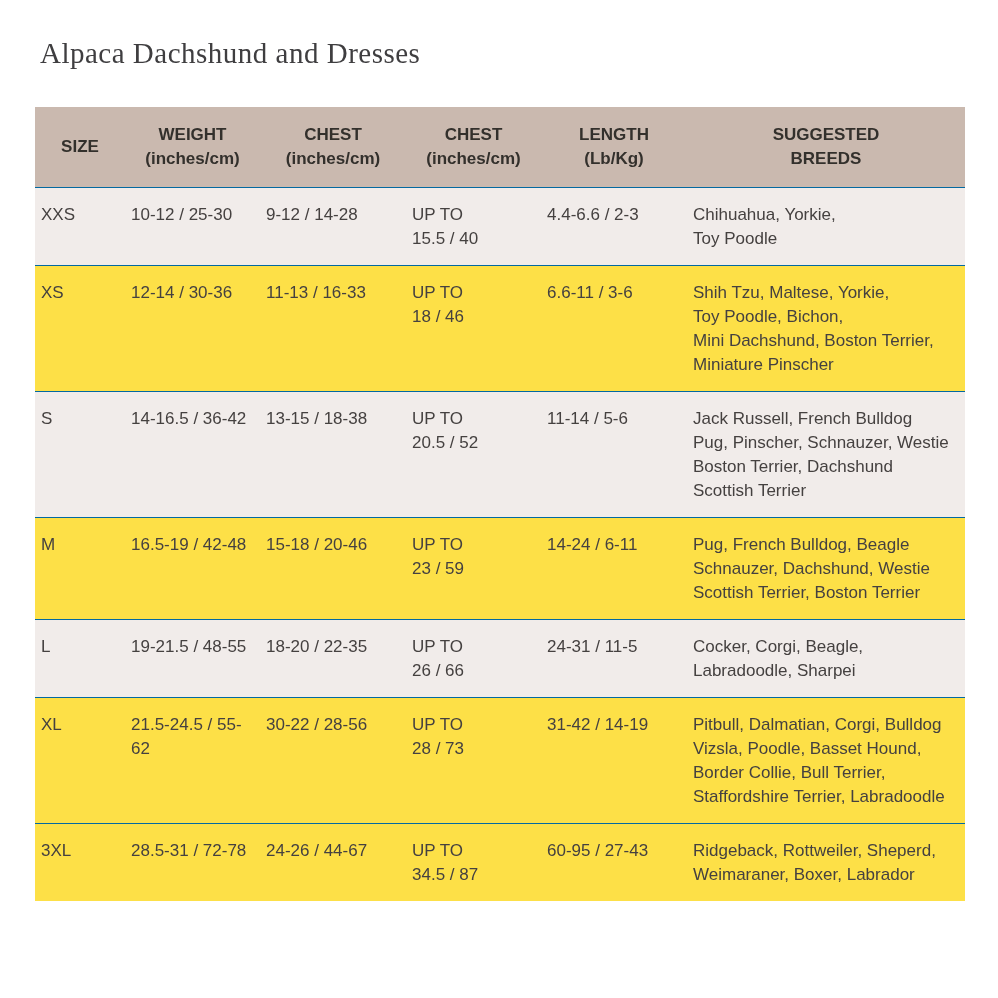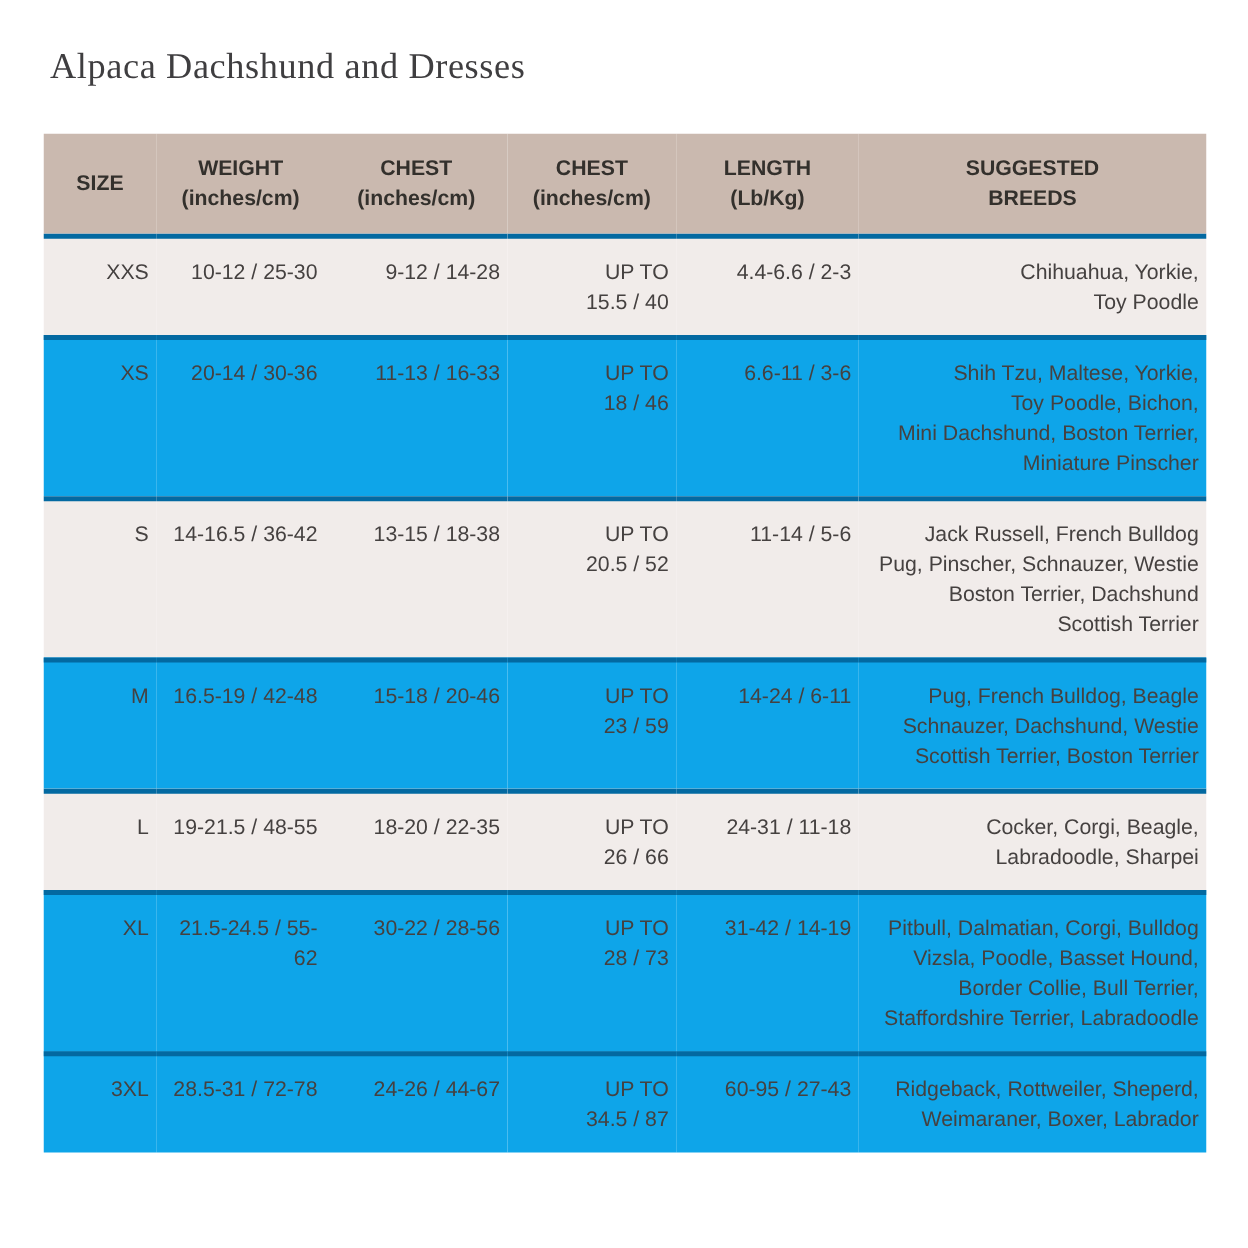--- a/index.html
+++ b/index.html
@@ -48,28 +48,28 @@
     line-height: 24px;
     text-align: center;
     vertical-align: middle;
     padding: 16px 4px;
     white-space: pre-line;
   }
   tbody td {
     color: #454140;
     font-size: 17px;
     line-height: 24px;
-    text-align: right;
+    text-align: left;
     vertical-align: top;
     padding: 15px 6px 14px;
     white-space: pre-line;
-    border-top: 4px solid #0369a1;
+    border-top: 1px solid #0369a1;
   }
   tbody tr.row-light td { background: #f1ecea; }
-  tbody tr.row-dark  td { background: #0ea5e9; }
+  tbody tr.row-dark  td { background: #fde047; }
 </style>
 </head>
 <body>
 
 <div class="page">
   <h1 class="page-title">Alpaca Dachshund and Dresses</h1>
 
   <table class="size-chart">
     <colgroup>
       <col class="c-size">
@@ -100,21 +100,21 @@
         <td>10-12 / 25-30</td>
         <td>9-12 / 14-28</td>
         <td>UP TO
 15.5 / 40</td>
         <td>4.4-6.6 / 2-3</td>
         <td>Chihuahua, Yorkie,
 Toy Poodle</td>
       </tr>
       <tr class="row-dark">
         <td>XS</td>
-        <td>20-14 / 30-36</td>
+        <td>12-14 / 30-36</td>
         <td>11-13 / 16-33</td>
         <td>UP TO
 18 / 46</td>
         <td>6.6-11 / 3-6</td>
         <td>Shih Tzu, Maltese, Yorkie,
 Toy Poodle, Bichon,
 Mini Dachshund, Boston Terrier,
 Miniature Pinscher</td>
       </tr>
       <tr class="row-light">
@@ -139,21 +139,21 @@
         <td>Pug, French Bulldog, Beagle
 Schnauzer, Dachshund, Westie
 Scottish Terrier, Boston Terrier</td>
       </tr>
       <tr class="row-light">
         <td>L</td>
         <td>19-21.5 / 48-55</td>
         <td>18-20 / 22-35</td>
         <td>UP TO
 26 / 66</td>
-        <td>24-31 / 11-18</td>
+        <td>24-31 / 11-5</td>
         <td>Cocker, Corgi, Beagle,
 Labradoodle, Sharpei</td>
       </tr>
       <tr class="row-dark">
         <td>XL</td>
         <td>21.5-24.5 / 55-62</td>
         <td>30-22 / 28-56</td>
         <td>UP TO
 28 / 73</td>
         <td>31-42 / 14-19</td>

